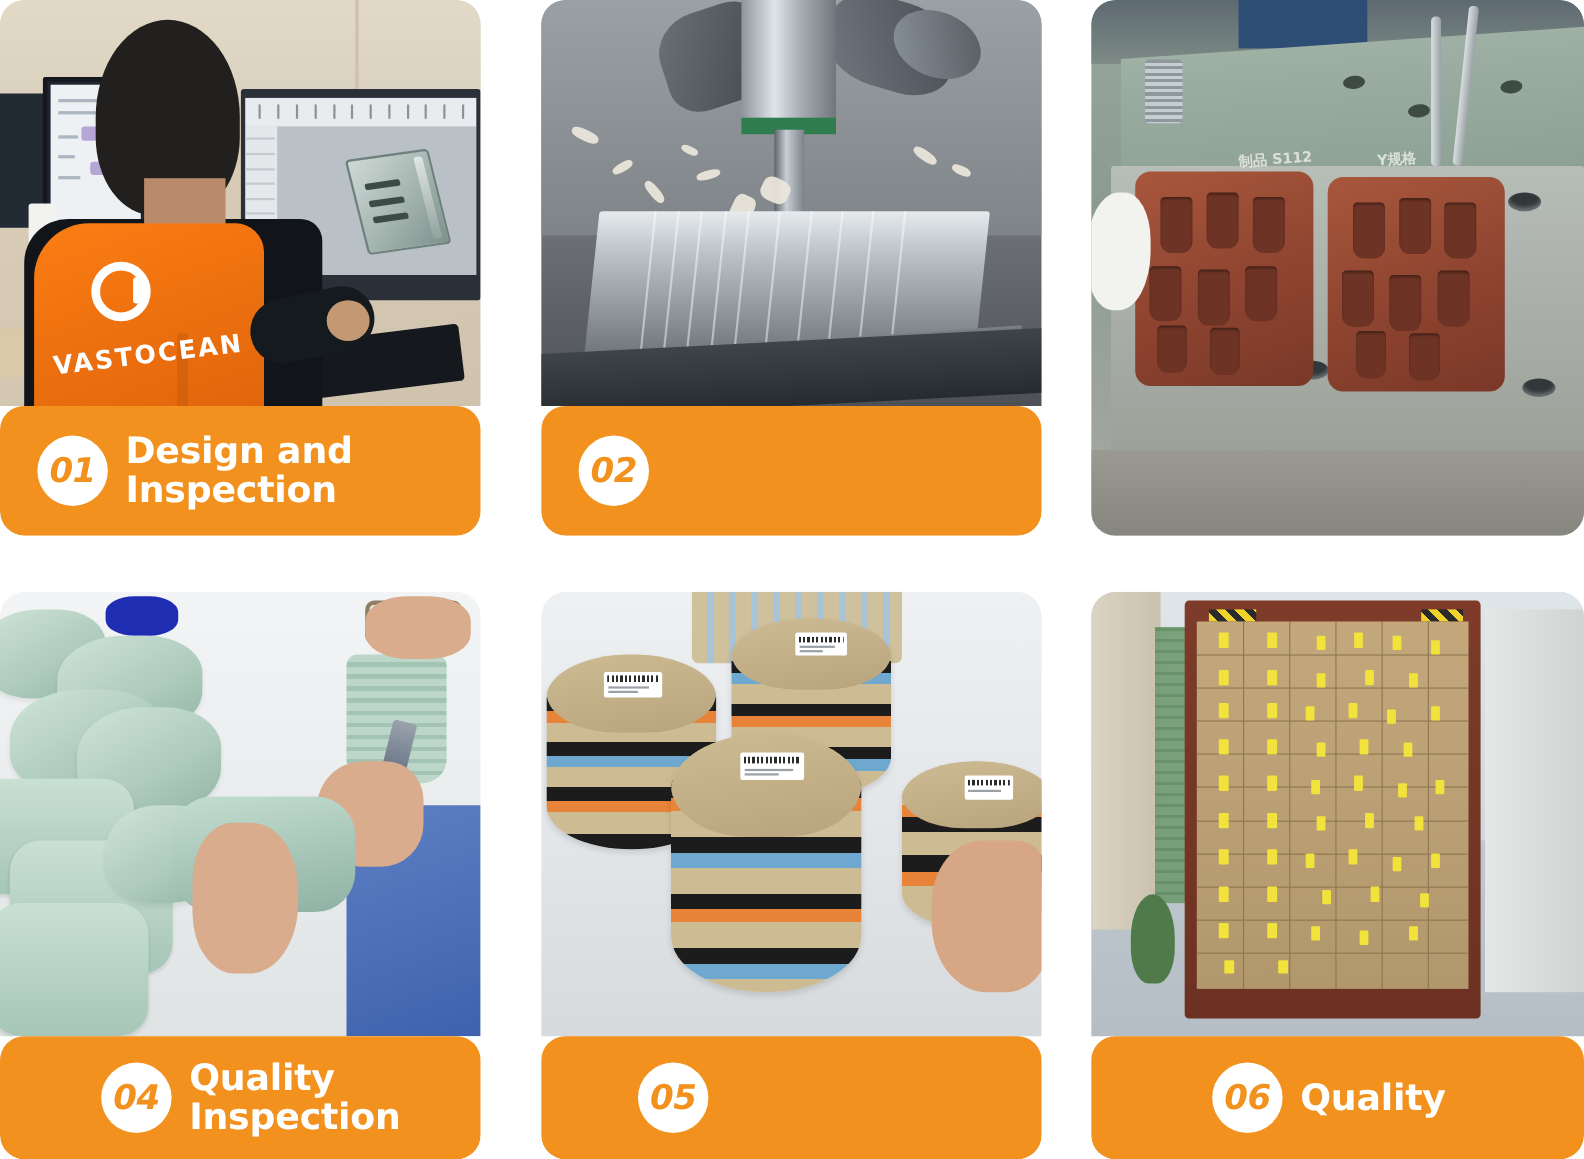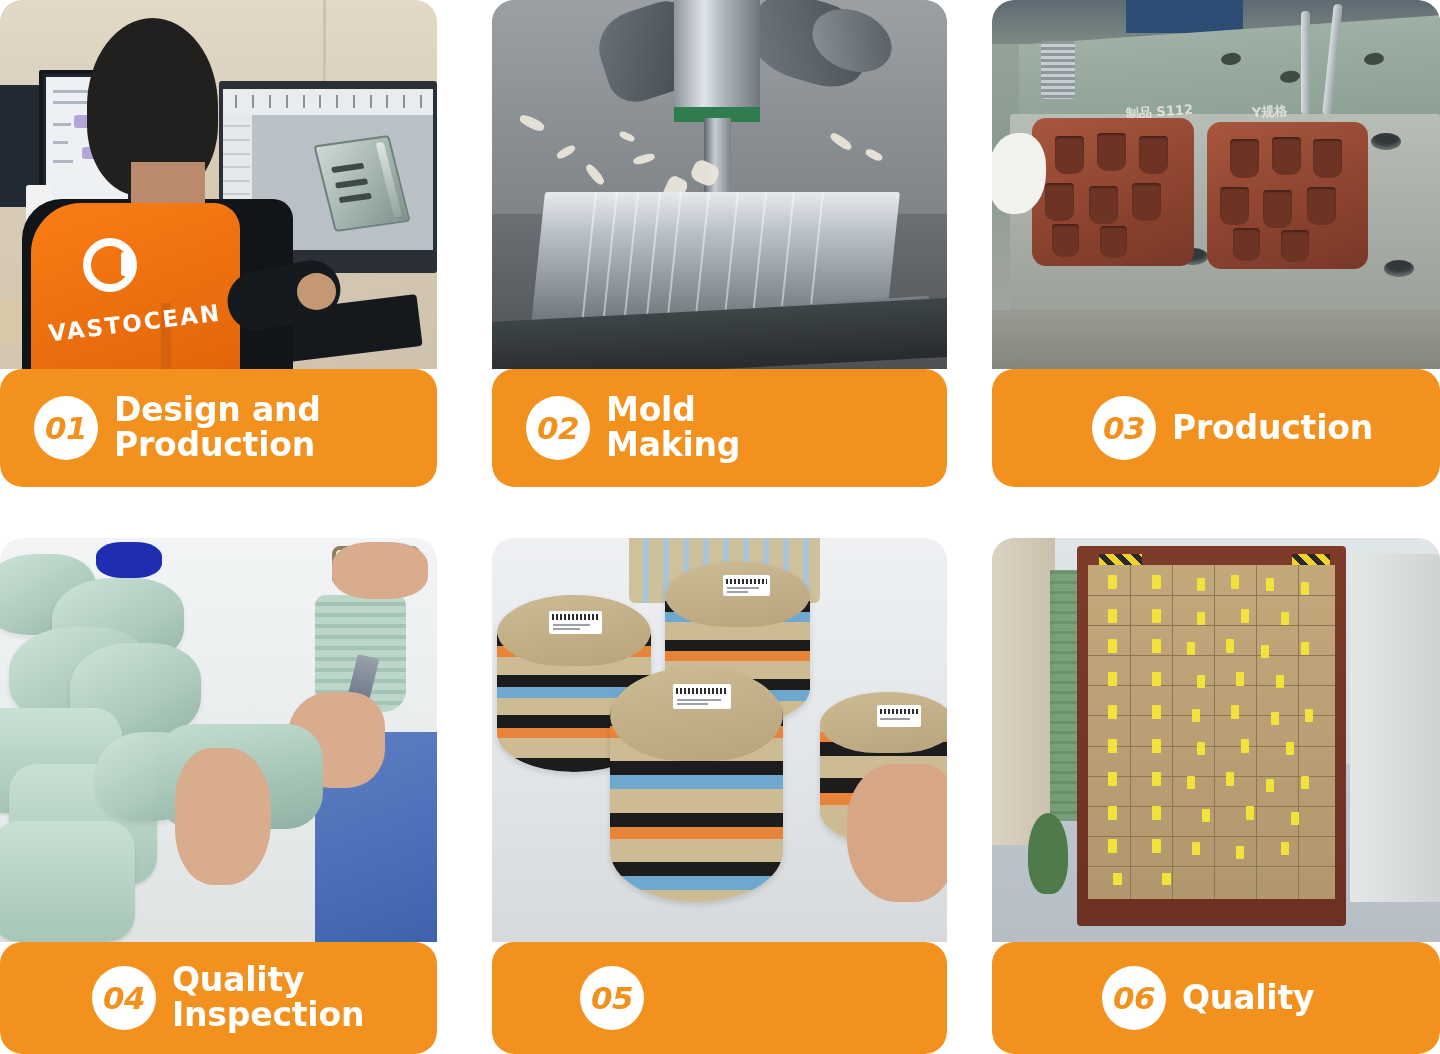--- a/index.html
+++ b/index.html
@@ -267,21 +267,21 @@
           </div>
         <div class="arm"></div>
         <div class="hand"></div>
         <div class="logo-mark"></div>
         <div class="logo-text">VASTOCEAN</div>
       </div>
     </div>
     <div class="caption">
       <div class="badge">01</div>
       <div class="caption-label">Design and
-Production</div>
+Inspection</div>
     </div>
   </div>
 
   <div class="card card-2">
     <div class="photo p2">
       <div class="scene">
         <div class="bg-blur"></div>
         <div class="arm-a"></div>
           <div class="arm-b"></div>
           <div class="arm-c"></div>
@@ -308,22 +308,20 @@
             <div class="ridge" style="left:62%"></div>
           <div class="ridge" style="left:70%"></div>
             <div class="ridge" style="left:78%"></div>
         </div>
         <div class="rail"></div>
         <div class="table"></div>
       </div>
     </div>
     <div class="caption">
       <div class="badge">02</div>
-      <div class="caption-label">Mold
-Making</div>
     </div>
   </div>
 
   <div class="card card-3">
     <div class="photo p3">
       <div class="scene">
         <div class="press-top"></div>
         <div class="bluebar"></div>
         <div class="platen">
           <div class="platen-hole" style="left:48%;top:22%"></div>
@@ -357,24 +355,20 @@
           <div class="cav" style="left:66%;top:12%;width:18%;height:26%"></div>
           <div class="cav" style="left:8%;top:44%;width:18%;height:26%"></div>
           <div class="cav" style="left:35%;top:46%;width:18%;height:26%"></div>
           <div class="cav" style="left:62%;top:44%;width:18%;height:26%"></div>
           <div class="cav" style="left:16%;top:72%;width:17%;height:22%"></div>
           <div class="cav" style="left:46%;top:73%;width:17%;height:22%"></div>
         </div>
         <div class="glove"></div>
         <div class="floor"></div>
       </div>
-    </div>
-    <div class="caption">
-      <div class="badge">03</div>
-      <div class="caption-label">Production</div>
     </div>
   </div>
 
   <div class="card card-4">
     <div class="photo p4">
       <div class="scene">
         <div class="blue-obj"></div>
         <div class="mint" style="left:-4%;top:4%;width:26%;height:20%"></div>
         <div class="mint" style="left:12%;top:10%;width:30%;height:22%"></div>
         <div class="mint" style="left:2%;top:22%;width:32%;height:24%"></div>

